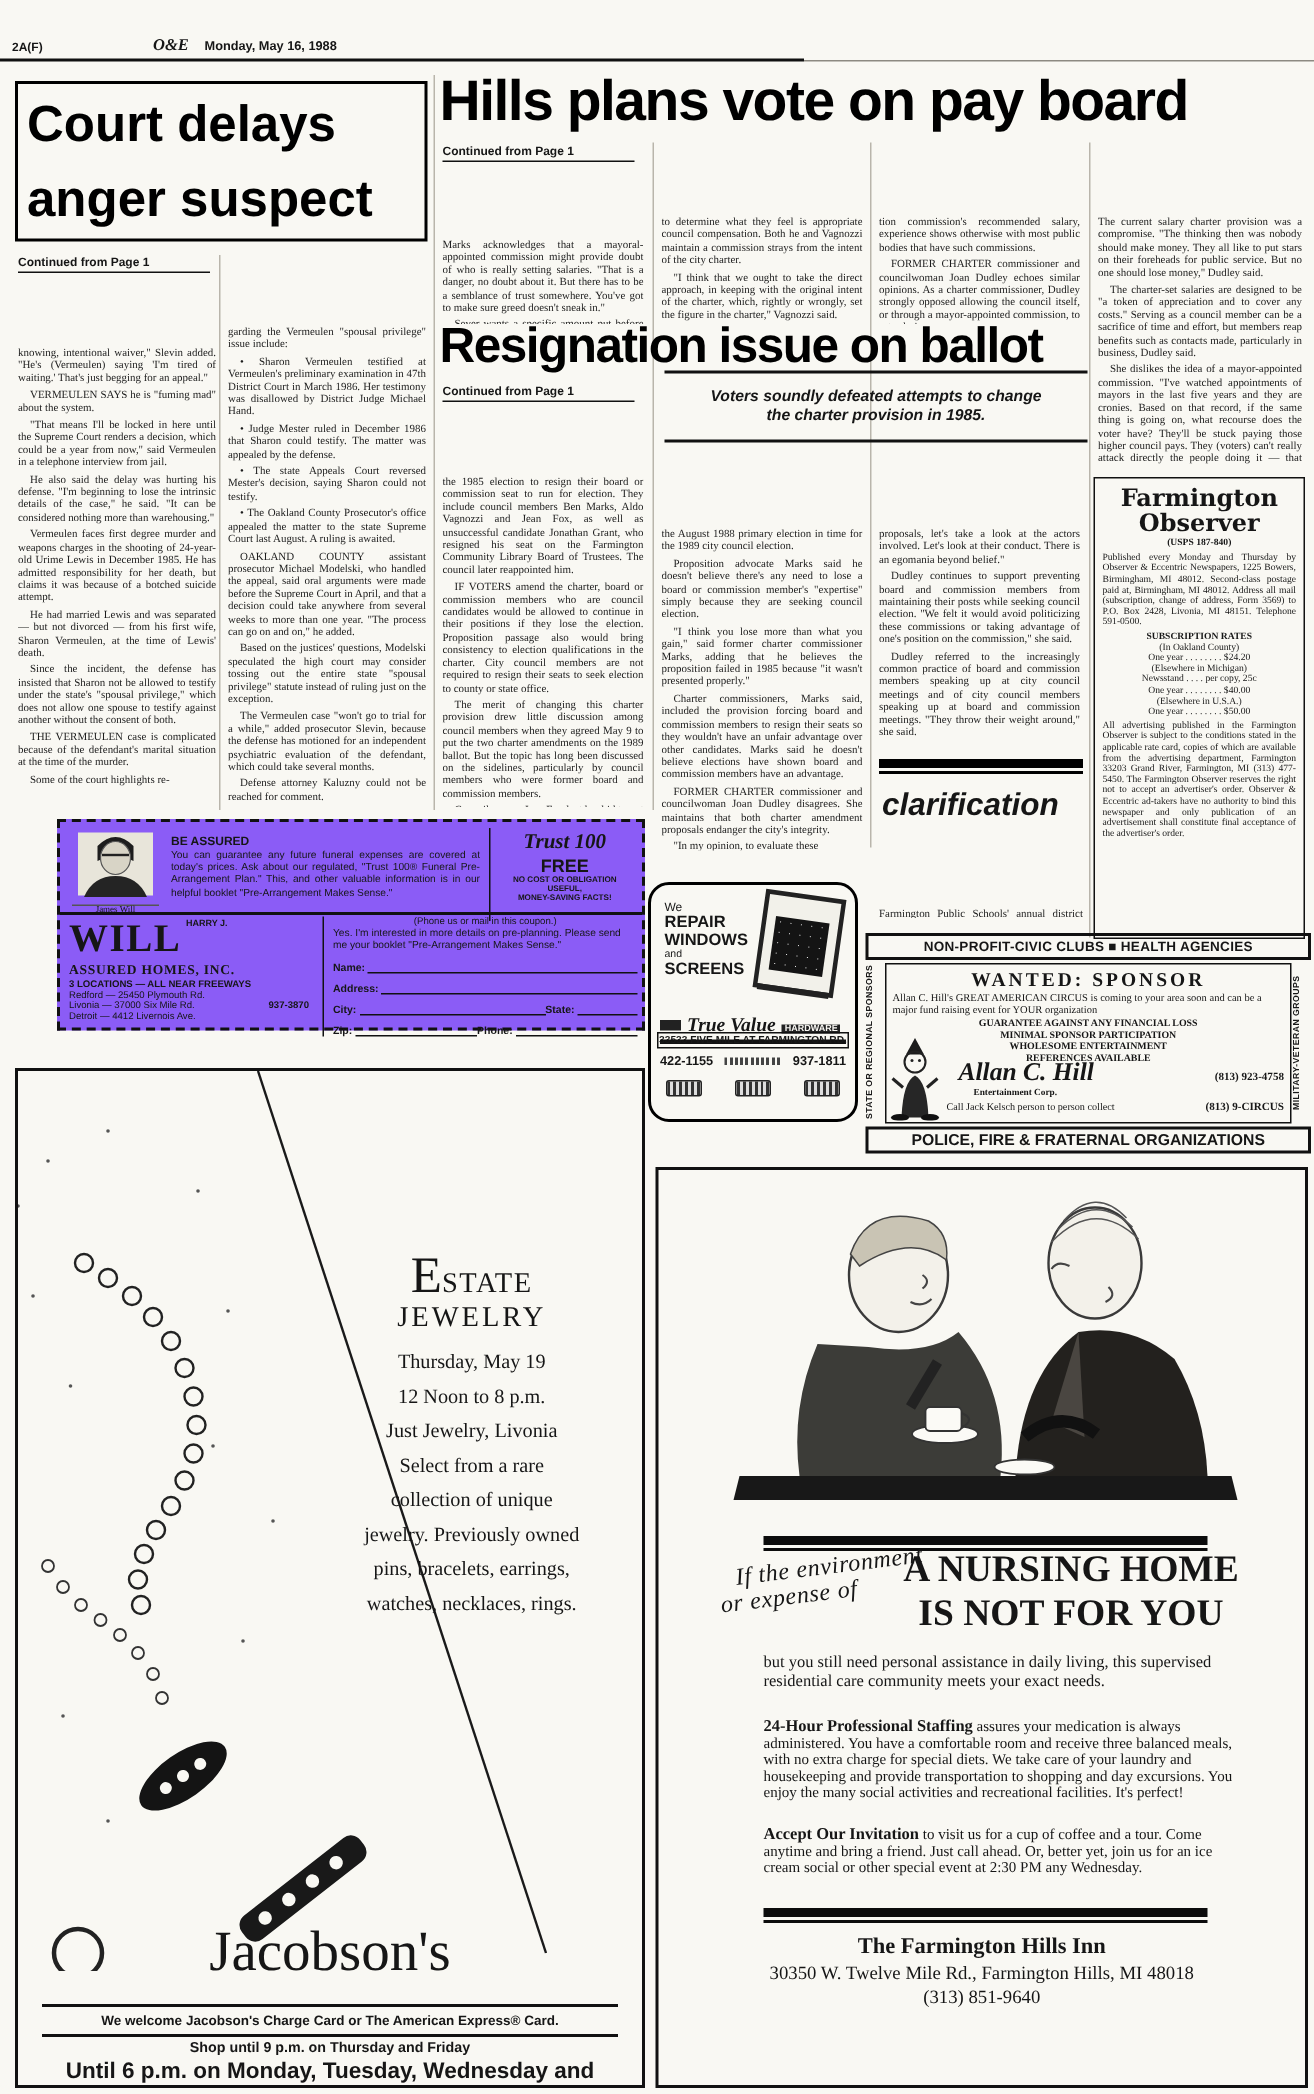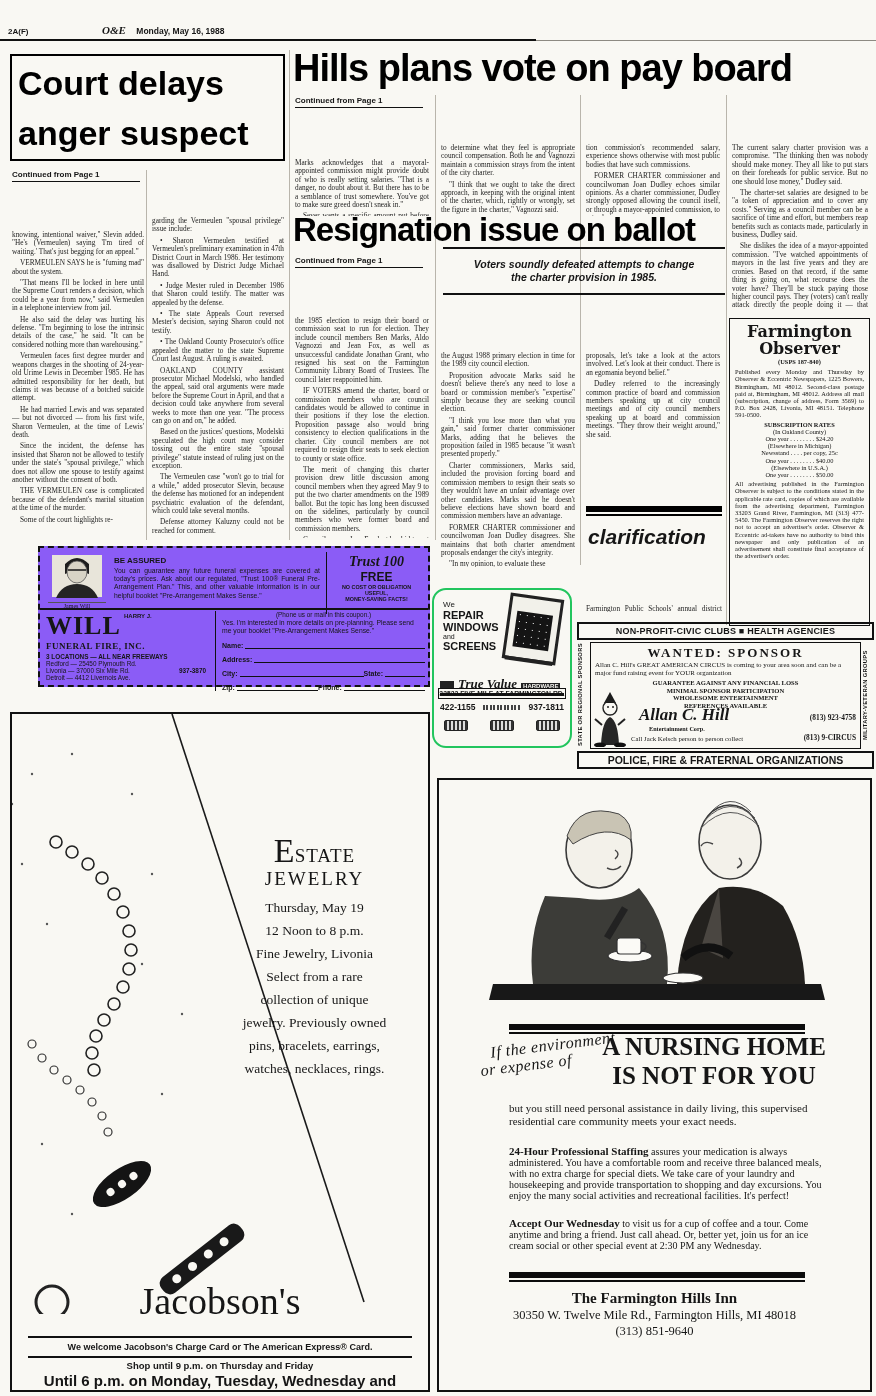--- a/index.html
+++ b/index.html
@@ -123,20 +123,21 @@
   <div class="abs col" style="left:441px; top:305px; width:134px; height:262px;">
       <p>the August 1988 primary election in time for the 1989 city council election.</p>
       <p>Proposition advocate Marks said he doesn't believe there's any need to lose a board or commission member's "expertise" simply because they are seeking council election.</p>
       <p>"I think you lose more than what you gain," said former charter commissioner Marks, adding that he believes the proposition failed in 1985 because "it wasn't presented properly."</p>
       <p>Charter commissioners, Marks said, included the provision forcing board and commission members to resign their seats so they wouldn't have an unfair advantage over other candidates. Marks said he doesn't believe elections have shown board and commission members have an advantage.</p>
       <p>FORMER CHARTER commissioner and councilwoman Joan Dudley disagrees. She maintains that both charter amendment proposals endanger the city's integrity.</p>
       <p>"In my opinion, to evaluate these</p>
     </div>
   <div class="abs col" style="left:586px; top:305px; width:134px; height:196px;">
       <p>proposals, let's take a look at the actors involved. Let's look at their conduct. There is an egomania beyond belief."</p>
+      <p>Dudley continues to support preventing board and commission members from maintaining their posts while seeking council election. "We felt it would avoid politicizing these commissions or taking advantage of one's position on the commission," she said.</p>
       <p>Dudley referred to the increasingly common practice of board and commission members speaking up at city council meetings and of city council members speaking up at board and commission meetings. "They throw their weight around," she said.</p>
     </div>
 
   <div class="abs" style="left:586px; top:506px; width:136px;">
     <div style="height:6px; background:#000;"></div>
     <div style="height:1.5px; background:#000; margin-top:2px;"></div>
     <div class="sans b i" style="font-size:21px; margin:9px 0 0 2px;">clarification</div>
     <div class="col" style="margin-top:9px; height:54px;">
         <p>Farmington Public Schools' annual district election will be held on Monday, June 13, not June 6 as reported in a recent Farmington Focus item.</p>
       </div>
@@ -185,21 +186,21 @@
       <div class="b sans" style="font-size:5.4px;">USEFUL,</div>
       <div class="b sans" style="font-size:5.4px;">MONEY-SAVING FACTS!</div>
     </div>
     <div class="abs rule" style="left:0; top:60px; width:388px; height:1.5px;"></div>
 
     <div class="abs" style="left:6px; top:63px; width:160px;">
       <div style="position:relative;">
         <span class="serif b" style="font-size:26px; letter-spacing:1px;">WILL</span>
         <span class="sans b" style="font-size:6px; position:absolute; top:2px; left:78px;">HARRY J.</span>
       </div>
-      <div class="serif b" style="font-size:9px; letter-spacing:.5px;">FUNERAL FIRE, INC.</div>
+      <div class="serif b" style="font-size:9px; letter-spacing:.5px;">ASSURED HOMES, INC.</div>
       <div class="sans b" style="font-size:6.4px; margin-top:2px;">3 LOCATIONS — ALL NEAR FREEWAYS</div>
       <div class="sans" style="font-size:6.4px;">Redford — 25450 Plymouth Rd.</div>
       <div class="sans" style="font-size:6.4px; display:flex; justify-content:space-between;">
         <span>Livonia — 37000 Six Mile Rd.</span>
         <span class="b">937-3870</span>
       </div>
       <div class="sans" style="font-size:6.4px;">Detroit — 4412 Livernois Ave.</div>
     </div>
 
     <div class="abs" style="left:175px; top:63px; width:210px; border-left:1px solid #111; padding-left:6px;">
@@ -221,21 +222,21 @@
         </div>
       <div class="fieldline">
           <span class="lbl">Zip:</span>
           <span class="ln"></span>
           <span class="lbl">Phone:</span>
           <span class="ln"></span>
         </div>
     </div>
   </div>
 
-  <div class="abs" style="left:432px; top:588px; width:140px; height:160px; border:2px solid #22c55e; border-radius:14px; overflow:hidden;">
+  <div class="abs" style="left:432px; top:588px; width:140px; height:160px; border:2px solid #000000; border-radius:14px; overflow:hidden;">
     <div class="abs sans" style="left:9px; top:10px;">
       <div style="font-size:8px;">We</div>
       <div class="b" style="font-size:11px;">REPAIR</div>
       <div class="b" style="font-size:11px;">WINDOWS</div>
       <div style="font-size:7px;">and</div>
       <div class="b" style="font-size:11px;">SCREENS</div>
     </div>
     <div class="abs" style="left:72px; top:6px; width:54px; height:66px; border:3px solid #222; background:#f2f1ea; transform:rotate(8deg);">
       <div style="position:absolute; left:6px; top:14px; width:36px; height:36px; background:#141414;
            background-image:radial-gradient(#fff 0.5px, transparent 0.6px); background-size:7px 7px;"></div>
@@ -352,21 +353,21 @@
       </g>
     </svg>
     <div class="abs ctr serif" style="left:195px; top:118px; width:215px;">
       <div>
         <span style="font-size:34px;">E</span><span style="font-size:19px; letter-spacing:1px;">STATE</span>
       </div>
       <div style="font-size:19px; letter-spacing:2px; margin-top:-2px;">JEWELRY</div>
       <div style="font-size:13.5px; line-height:23px; margin-top:6px;">
           <div>Thursday, May 19</div>
           <div>12 Noon to 8 p.m.</div>
-          <div>Fine Jewelry, Livonia</div>
+          <div>Just Jewelry, Livonia</div>
           <div>Select from a rare</div>
           <div>collection of unique</div>
           <div>jewelry. Previously owned</div>
           <div>pins, bracelets, earrings,</div>
           <div>watches, necklaces, rings.</div>
         </div>
     </div>
     <div class="abs ctr serif" style="left:0; top:565px; width:416px; font-size:38px;">Jacobson's</div>
     <div class="abs ctr sans b" style="left:16px; top:622px; width:384px; font-size:9px; border-top:2.5px solid #111; border-bottom:2.5px solid #111; padding:4px 0;">We welcome Jacobson's Charge Card or The American Express® Card.</div>
     <div class="abs ctr sans b" style="left:16px; top:646px; width:384px; font-size:9.5px;">Shop until 9 p.m. on Thursday and Friday</div>
@@ -408,21 +409,21 @@
     </div>
     <div class="abs ctr serif b" style="left:130px; top:252px; width:290px; font-size:25px; line-height:29px;">
       <div>A NURSING HOME</div>
       <div>IS NOT FOR YOU</div>
     </div>
     <div class="abs serif" style="left:70px; top:322px; width:312px; font-size:11px; line-height:12.5px;">but you still need personal assistance in daily living, this supervised residential care community meets your exact needs.</div>
     <div class="abs serif" style="left:70px; top:366px; width:318px; font-size:10px; line-height:11px;font-family:Liberation Serif, serif;">
       <span class="b" style="font-size:11px;">24-Hour Professional Staffing</span><span> assures your medication is always administered. You have a comfortable room and receive three balanced meals, with no extra charge for special diets. We take care of your laundry and housekeeping and provide transportation to shopping and day excursions. You enjoy the many social activities and recreational facilities. It's perfect!</span>
     </div>
     <div class="abs serif" style="left:70px; top:438px; width:318px; font-size:10px; line-height:11px;">
-      <span class="b" style="font-size:11px;">Accept Our Wednesday</span><span> to visit us for a cup of coffee and a tour. Come anytime and bring a friend. Just call ahead. Or, better yet, join us for an ice cream social or other special event at 2:30 PM any Wednesday.</span>
+      <span class="b" style="font-size:11px;">Accept Our Invitation</span><span> to visit us for a cup of coffee and a tour. Come anytime and bring a friend. Just call ahead. Or, better yet, join us for an ice cream social or other special event at 2:30 PM any Wednesday.</span>
     </div>
     <div class="abs" style="left:70px; top:492px; width:296px;">
       <div style="height:6px; background:#0c0c0c;"></div>
       <div style="height:2px; background:#0c0c0c; margin-top:2px;"></div>
     </div>
     <div class="abs ctr serif b" style="left:0; top:510px; width:431px; font-size:15px;">The Farmington Hills Inn</div>
     <div class="abs ctr serif" style="left:0; top:528px; width:431px; font-size:12.5px;">30350 W. Twelve Mile Rd., Farmington Hills, MI 48018</div>
     <div class="abs ctr serif" style="left:0; top:544px; width:431px; font-size:12.5px;">(313) 851-9640</div>
   </div>
 

